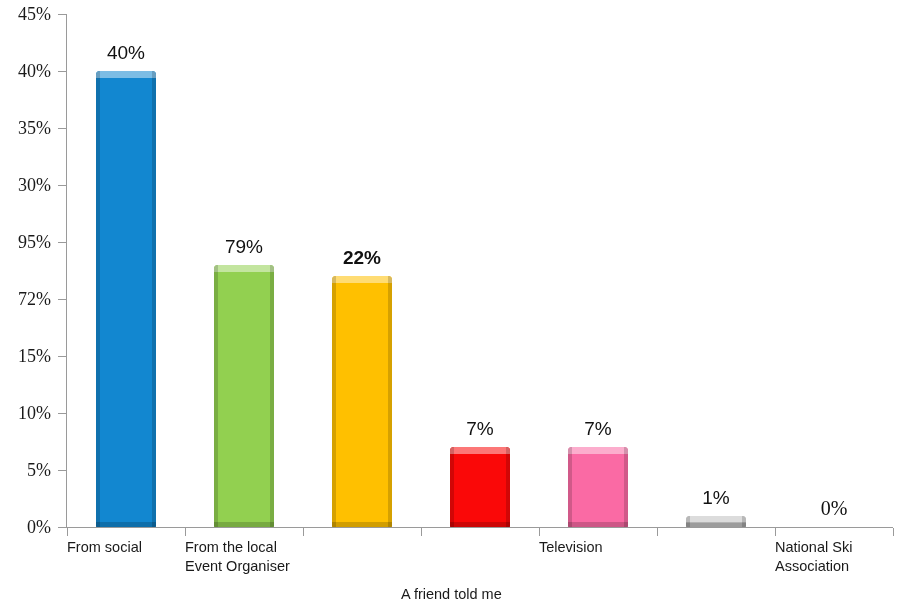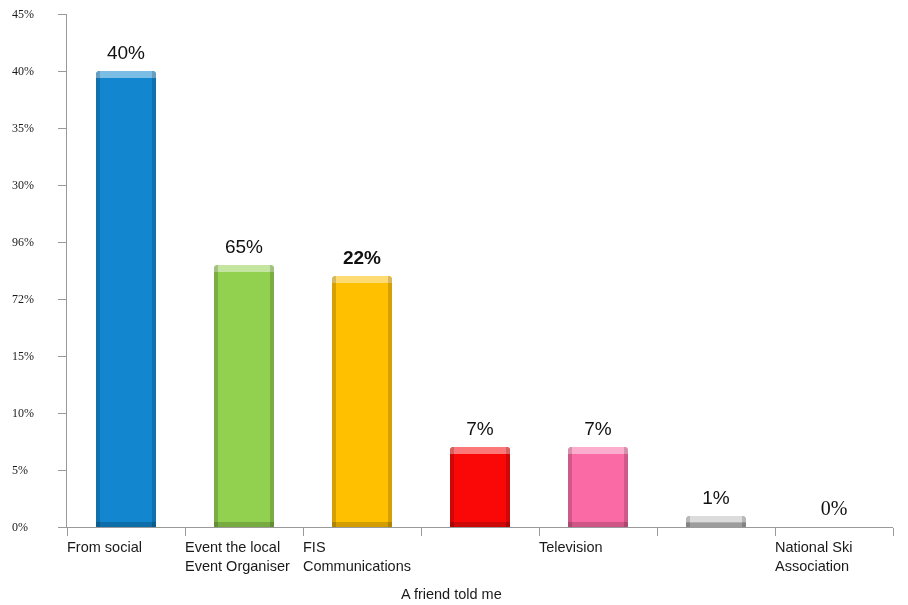--- a/index.html
+++ b/index.html
@@ -29,24 +29,25 @@
   }
   .y-tick {
     position: absolute;
     left: 58px;
     width: 8px;
     height: 1px;
     background: #9a9a9a;
   }
   .y-label {
     position: absolute;
-    right: 2px;
+    right: 15px;
     width: 52px;
+    text-align: right;
     font-family: "Liberation Serif", serif;
-    font-size: 12px;
+    font-size: 18px;
     color: #1a1a1a;
     line-height: 1;
     transform: translateY(-50%);
   }
   .y-tick-wrap {
     position: absolute;
     left: 0;
     width: 66px;
     height: 0;
   }
@@ -184,21 +185,21 @@
       <div class="y-tick" style="top: 356px;"></div>
       <div class="y-tick-wrap" style="top: 356px;">
         <div class="y-label">15%</div>
       </div>
       <div class="y-tick" style="top: 299px;"></div>
       <div class="y-tick-wrap" style="top: 299px;">
         <div class="y-label">72%</div>
       </div>
       <div class="y-tick" style="top: 242px;"></div>
       <div class="y-tick-wrap" style="top: 242px;">
-        <div class="y-label">96%</div>
+        <div class="y-label">95%</div>
       </div>
       <div class="y-tick" style="top: 185px;"></div>
       <div class="y-tick-wrap" style="top: 185px;">
         <div class="y-label">30%</div>
       </div>
       <div class="y-tick" style="top: 128px;"></div>
       <div class="y-tick-wrap" style="top: 128px;">
         <div class="y-label">35%</div>
       </div>
       <div class="y-tick" style="top: 71px;"></div>
@@ -235,21 +236,21 @@
         <div class="data-label" style="bottom: 465px;">40%</div>
       </div>
       <div class="cat-slot" style="left: 118px; width: 118px;">
         <div class="bar" style="height: 262.2px; background: linear-gradient(to right, rgb(146, 208, 80) 0%, rgb(146, 208, 80) 55%, rgb(146, 208, 80) 100%);">
           <div class="bar-inner" style="background: rgb(146, 208, 80);"></div>
           <div class="bar-gloss"></div>
           <div class="bar-shade-l"></div>
           <div class="bar-shade-r"></div>
           <div class="bar-foot"></div>
         </div>
-        <div class="data-label" style="bottom: 271.2px;">65%</div>
+        <div class="data-label" style="bottom: 271.2px;">79%</div>
       </div>
       <div class="cat-slot" style="left: 236px; width: 118px; font-weight: bold;">
         <div class="bar" style="height: 250.8px; background: linear-gradient(to right, rgb(255, 192, 0) 0%, rgb(255, 192, 0) 55%, rgb(255, 192, 0) 100%);">
           <div class="bar-inner" style="background: rgb(255, 192, 0);"></div>
           <div class="bar-gloss"></div>
           <div class="bar-shade-l"></div>
           <div class="bar-shade-r"></div>
           <div class="bar-foot"></div>
         </div>
         <div class="data-label" style="bottom: 259.8px;">22%</div>
@@ -287,26 +288,22 @@
       <div class="cat-slot" style="left: 708px; width: 118px;">
         <div class="data-label serifish" style="bottom: 9px;">0%</div>
       </div>
     </div>
 
   <div class="cat-labels" id="cat-labels">
       <div class="cat-label" style="left: 0px; width: 118px;">
         <div>From social</div>
       </div>
       <div class="cat-label" style="left: 118px; width: 118px;">
-        <div>Event the local</div>
+        <div>From the local</div>
         <div>Event Organiser</div>
-      </div>
-      <div class="cat-label" style="left: 236px; width: 118px;">
-        <div>FIS</div>
-        <div>Communications</div>
       </div>
       <div class="cat-label" style="left: 334px; width: 118px; margin-top: 47px;">
         <div>A friend told me</div>
         <div>about it</div>
       </div>
       <div class="cat-label" style="left: 472px; width: 118px;">
         <div>Television</div>
       </div>
       <div class="cat-label" style="left: 708px; width: 118px;">
         <div>National Ski</div>

